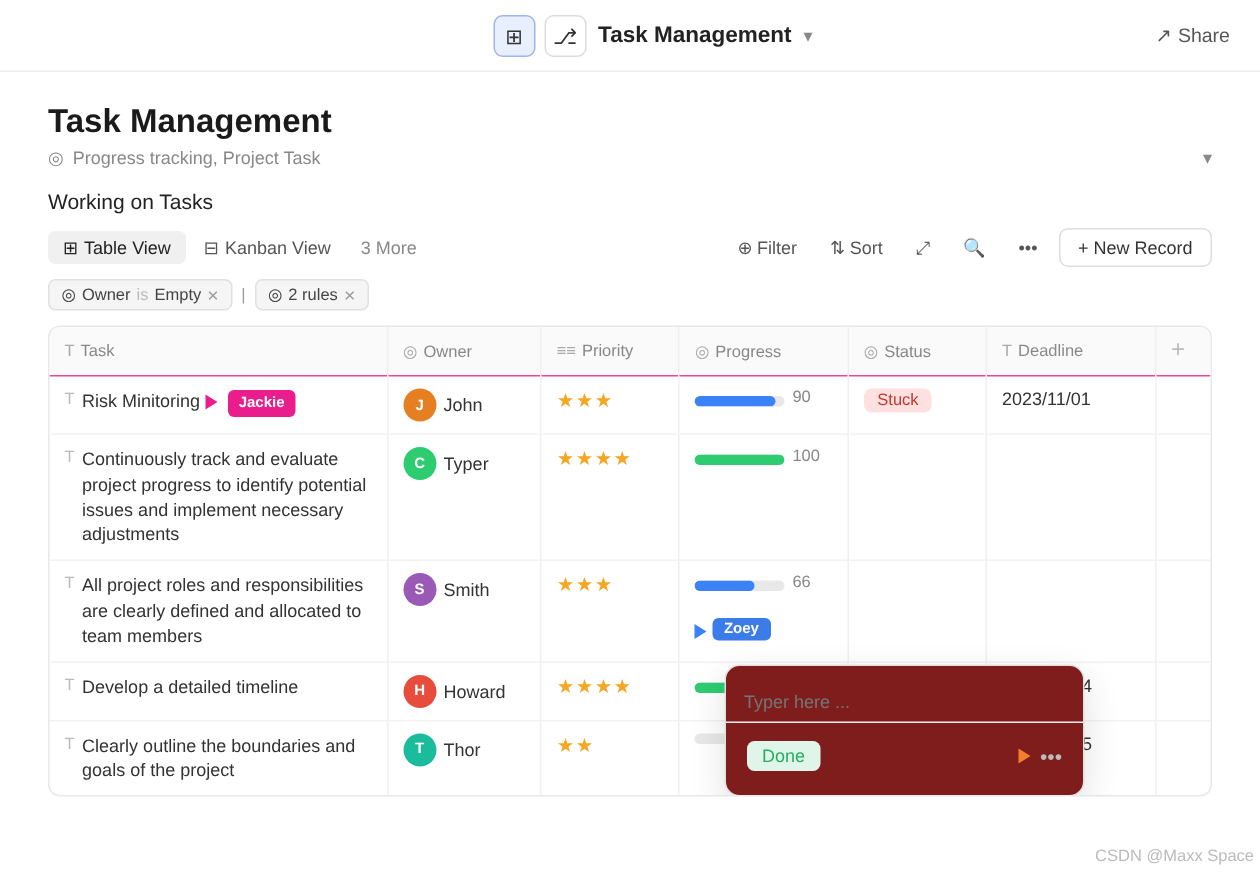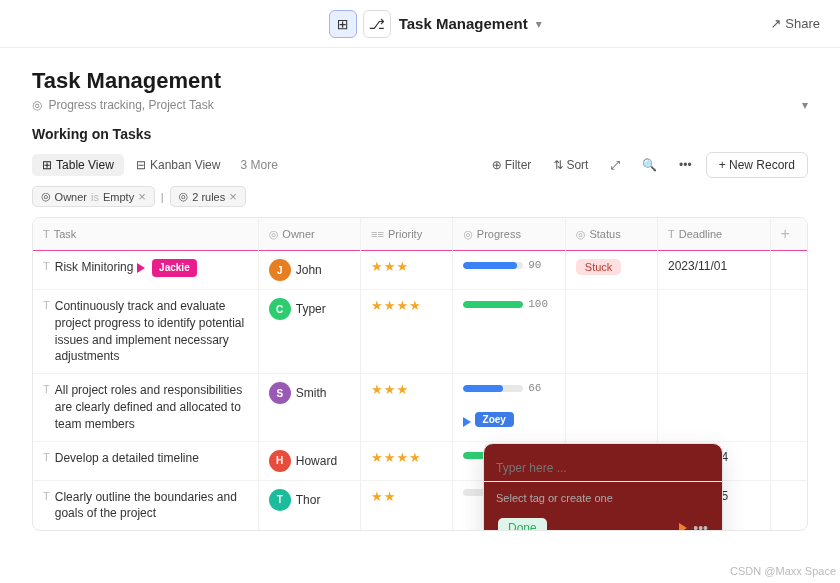--- a/index.html
+++ b/index.html
@@ -81,21 +81,21 @@
     .page-meta {
       display: flex;
       align-items: center;
       gap: 6px;
       color: #888;
       font-size: 12px;
       margin-bottom: 14px;
     }
     .section-title {
       font-size: 14px;
-      font-weight: 700;
+      font-weight: 400;
       color: #222;
       margin-bottom: 10px;
     }
 
     
     .toolbar {
       display: flex;
       align-items: center;
       justify-content: space-between;
       margin-bottom: 8px;
@@ -229,23 +229,22 @@
     .col-owner { width: 100px; }
     .col-priority { width: 90px; }
     .col-progress { width: 110px; }
     .col-status { width: 90px; }
     .col-deadline { width: 110px; }
     .col-add { width: 36px; }
 
     
     .progress-bar-wrap {
       display: flex;
-      align-items: center;
+      align-items: flex-end;
       gap: 5px;
-      font-family: Liberation Mono, monospace;
     }
     .progress-bar {
       width: 60px;
       height: 7px;
       background: #e8e8e8;
       border-radius: 4px;
       overflow: hidden;
     }
     .progress-fill {
       height: 100%;
@@ -650,21 +649,20 @@
     </td>
             <td class="col-add"></td>
           </tr>
         </tbody>
     </table>
 
     <div class="dropdown-overlay">
       <div class="dropdown-search">
         <input type="text" placeholder="Typer here ..." style="">
       </div>
-      <div class="dropdown-label">Select tag or create one</div>
       <div class="dropdown-item">
         <span class="dropdown-item-badge di-done">Done</span>
         <div style="display:flex;align-items:center;gap:6px">
           <span style="display:inline-block;width:0;height:0;border-top:5px solid transparent;border-bottom:5px solid transparent;border-left:8px solid #f47f2b;"></span>
           <span class="dropdown-dots">•••</span>
         </div>
       </div>
 
     </div>
   </div>

